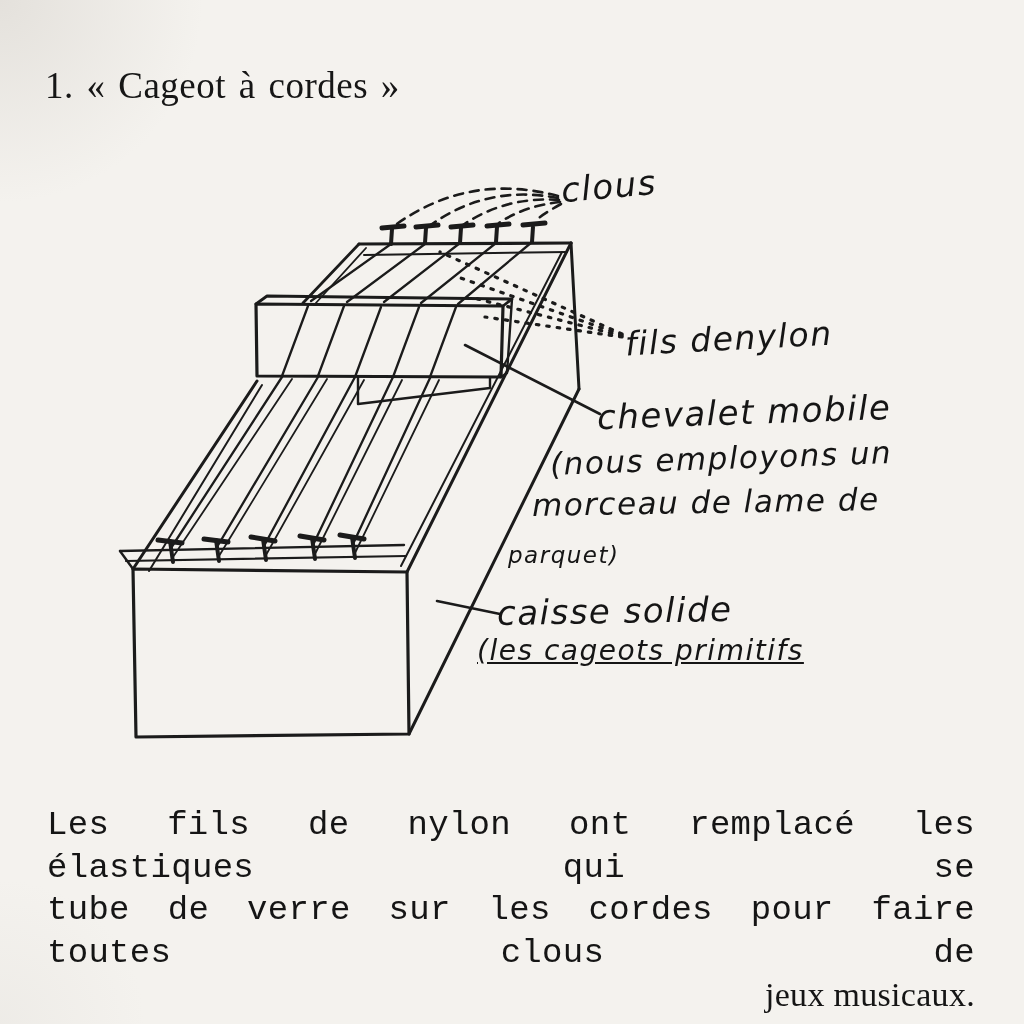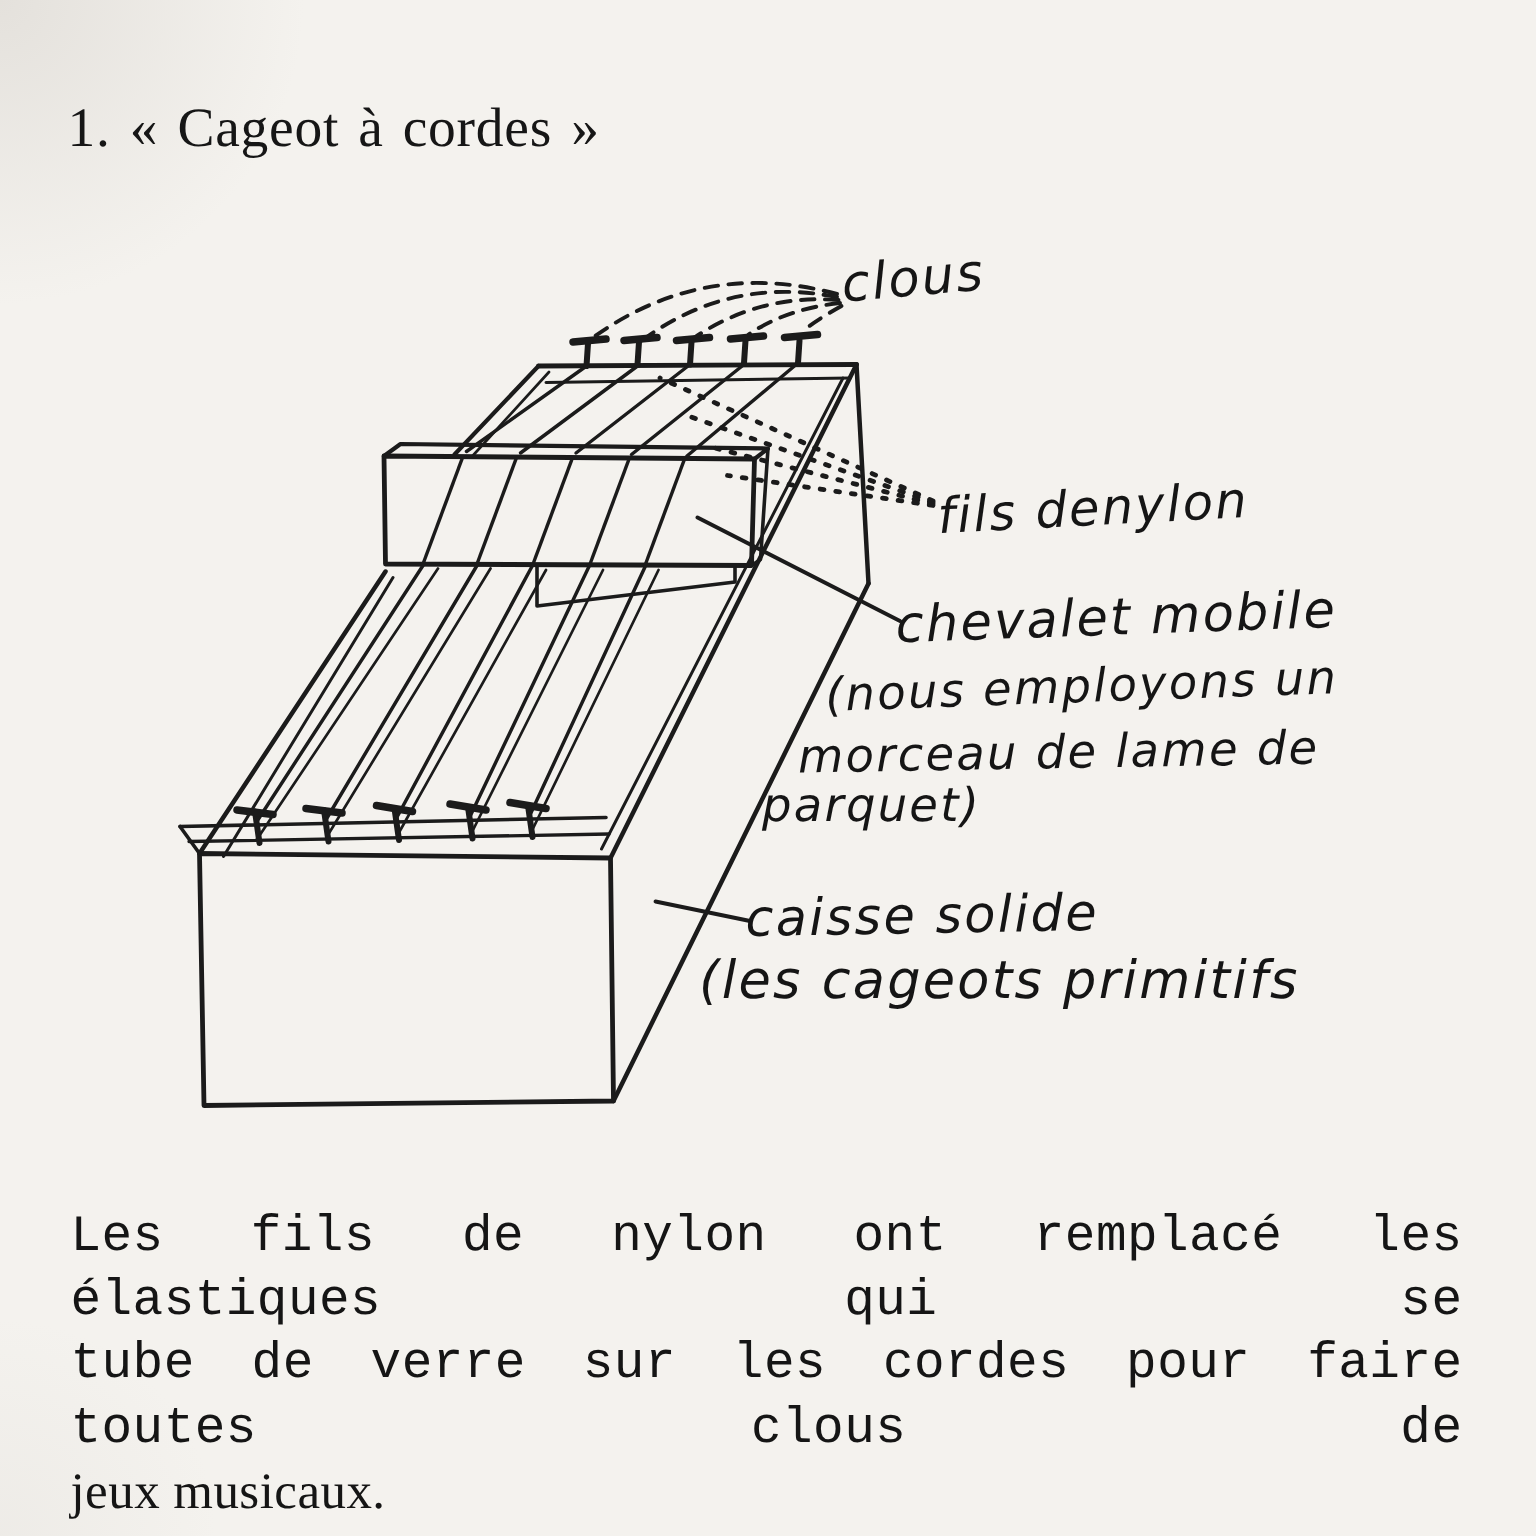--- a/index.html
+++ b/index.html
@@ -26,30 +26,30 @@
     font-family:"DejaVu Sans", sans-serif;
     font-style:italic;
     color:#151515;
     letter-spacing:1.5px;
   }
   .hw-clous      {left:561px;top:166px;font-size:34px;transform:rotate(-5deg);}
   .hw-fils       {left:625px;top:319px;font-size:33px;transform:rotate(-3deg);}
   .hw-chevalet   {left:597px;top:392px;font-size:34px;transform:rotate(-2deg);}
   .hw-note1      {left:550px;top:440px;font-size:31px;transform:rotate(-2deg);}
   .hw-note2      {left:532px;top:484px;font-size:31px;transform:rotate(-1deg);}
-  .hw-note3      {left:508px;top:519px;font-size:31px;}
+  .hw-note3      {left:508px;top:542px;font-size:23px;}
   .hw-caisse     {left:497px;top:591px;font-size:34px;transform:rotate(-1deg);}
-  .hw-cnote1     {left:466px;top:634px;font-size:35px;}
+  .hw-cnote1     {left:477px;top:634px;font-size:28px;text-decoration:underline;}
   .hw-cnote2     {left:463px;top:676px;font-size:31px;}
   .body{
     position:absolute;left:47px;top:804px;width:928px;
     font-size:34px;line-height:42.5px;color:#151515;
     letter-spacing:.3px;
   }
-  .bline{white-space:normal;}
+  .bline{white-space:normal;text-align:right;}
   .bline.j{text-align:justify;text-align-last:justify;font-family:Liberation Mono, monospace;}
   svg *{vector-effect:non-scaling-stroke;}
 </style>
 </head>
 <body>
 
 <div class="page">
 
   <div class="title">1. « Cageot à cordes »</div>
 

